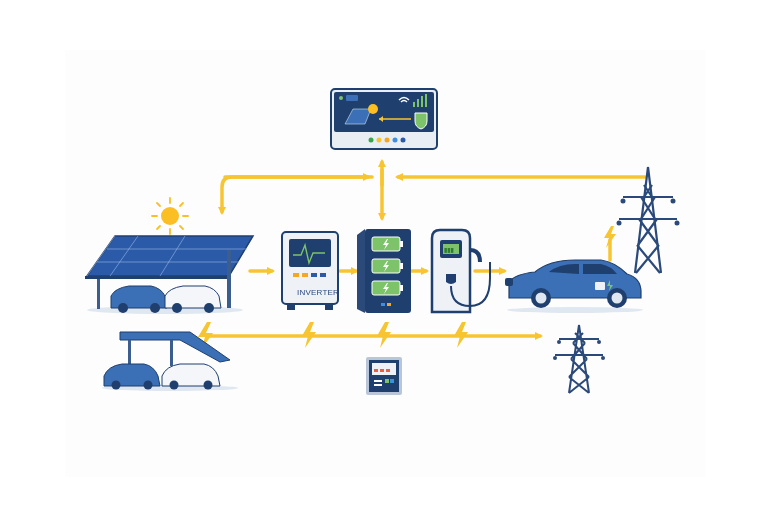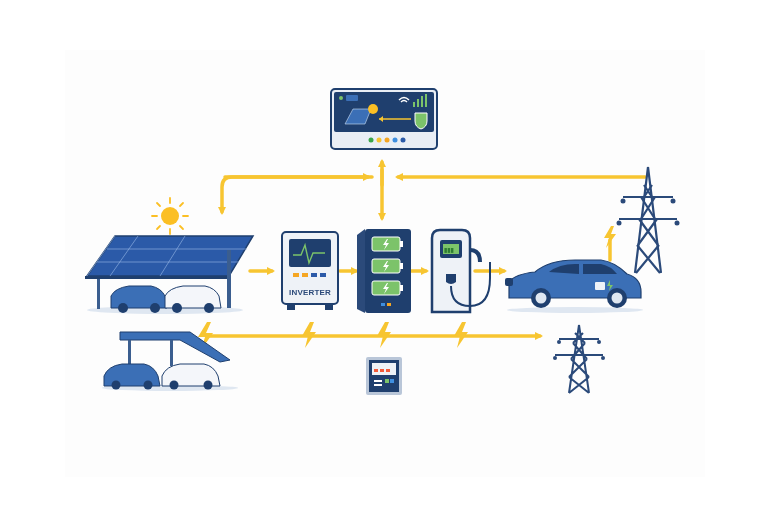--- a/index.html
+++ b/index.html
@@ -1,20 +1,20 @@
 <!DOCTYPE html>
 <html><head>
 <meta charset="utf-8">
 <style>
   html, body { margin: 0; padding: 0; background: #ffffff; }
   body { width: 770px; height: 527px; position: relative; overflow: hidden; font-family: "Liberation Sans", sans-serif; }
   .panel { position: absolute; left: 65px; top: 50px; width: 640px; height: 427px; background: #fdfdfd; }
   .abs { position: absolute; }
   svg { display: block; overflow: visible; }
-  .inv-label { position: absolute; left: 0; right: 0; text-align: left; font-family: "Liberation Sans", sans-serif; font-weight: bold; font-size: 8px; color: #2b4a7a; letter-spacing: 0.2px; margin-left: 8px; }
+  .inv-label { position: absolute; left: 0; right: 0; text-align: right; font-family: "Liberation Sans", sans-serif; font-weight: normal; font-size: 8px; color: #2b4a7a; letter-spacing: 0.2px; }
   .disp-txt { font-family: "Liberation Sans", sans-serif; font-weight: bold; font-size: 6px; fill: #2e7d32; }
 </style>
 </head>
 <body>
 
 <div class="panel"></div>
 
 <svg class="abs" style="left:0;top:0" width="770" height="527">
   <defs>
     <marker id="ah" markerWidth="8" markerHeight="8" refX="5" refY="4" orient="auto" markerUnits="userSpaceOnUse">

